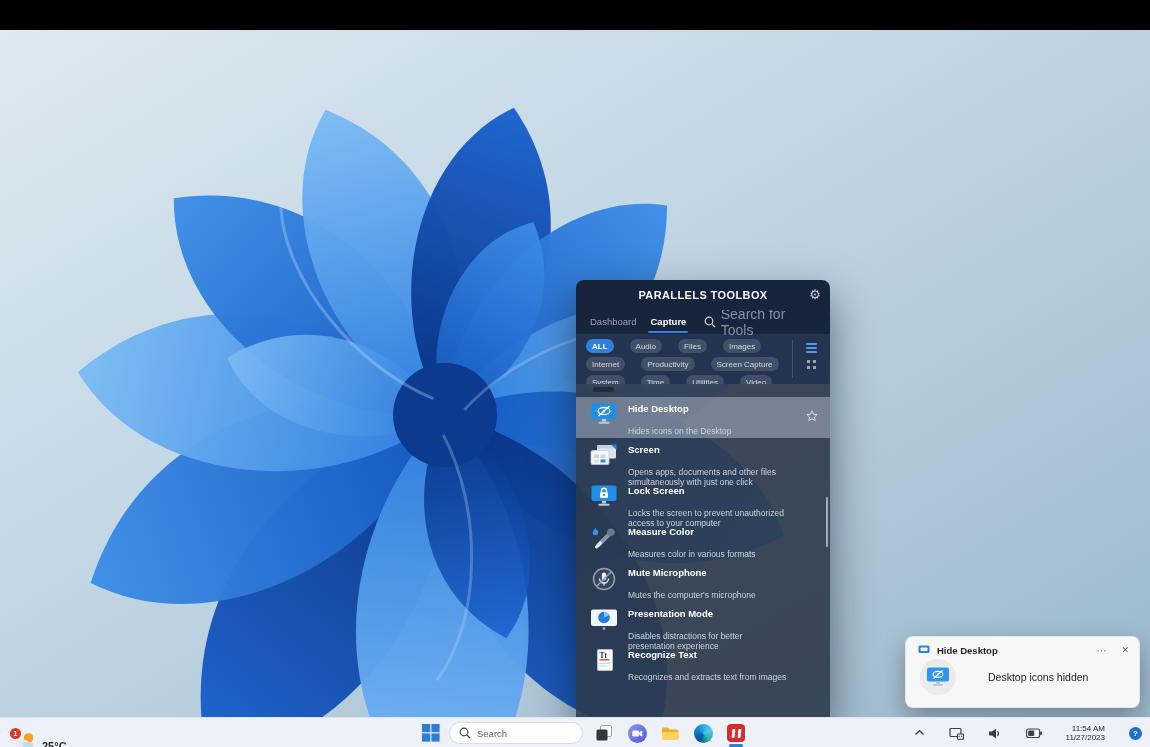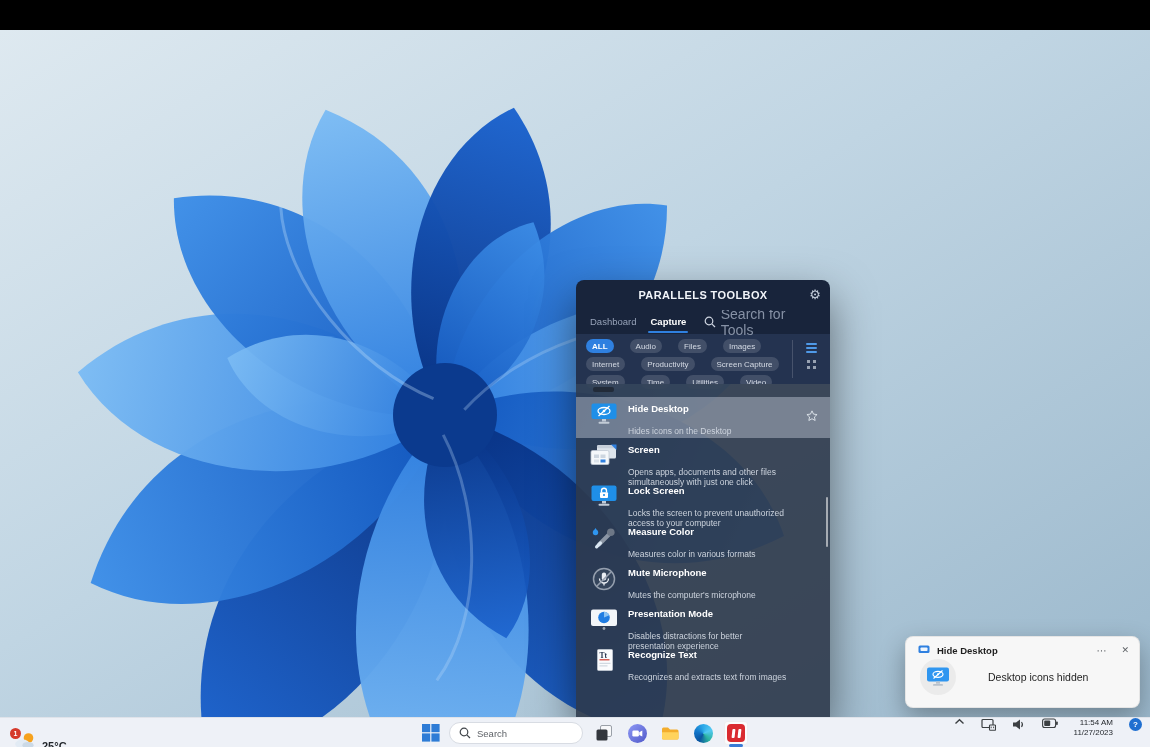--- a/index.html
+++ b/index.html
@@ -76,21 +76,21 @@
                 display:flex; align-items:center; padding-left:9px; gap:6px; }
   .searchpill span { font-size:9.5px; color:#5f6368; }
   .appbtn { width:24px; height:24px; display:flex; align-items:center; justify-content:center; position:relative; border-radius:4px; }
   .appbtn.active { background:rgba(255,255,255,.75); box-shadow:inset 0 0 0 1px rgba(0,0,0,.05); }
   .appbtn .indicator { position:absolute; bottom:-2px; left:50%; transform:translateX(-50%); width:14px; height:3px; border-radius:2px; background:#3a7bd5; }
   .chatic { width:19px; height:19px; border-radius:50%; background:linear-gradient(135deg,#8e98f5,#5059c9); display:flex; align-items:center; justify-content:center; }
   .edgeic { width:19px; height:19px; border-radius:50%;
             background:conic-gradient(from 210deg, #0a55a0, #1274c8, #2aa7e8, #52c9f2, #2bb3a0, #0a55a0); }
   .pic { width:18px; height:18px; border-radius:4px; background:#da2b30; display:flex; align-items:center; justify-content:center; gap:3px; }
   .pic span { width:2.5px; height:9px; background:#fff; border-radius:1px; transform:skewX(-6deg); display:block; }
-  .tray { position:absolute; right:8px; top:0; height:30px; display:flex; gap:16px; }
+  .tray { position:absolute; right:8px; top:0; height:30px; display:flex; align-items:center; gap:24px; }
   .clock { text-align:right; font-size:8px; color:#1f2328; line-height:9.5px; }
   .helpbadge { width:13px; height:13px; border-radius:50%; background:#1f6fd0; color:#fff; font-size:8px; font-weight:bold;
                display:flex; align-items:center; justify-content:center; }
 </style>
 </head>
 <body>
 
 <div class="screen">
 
   <div class="topbar"></div>

